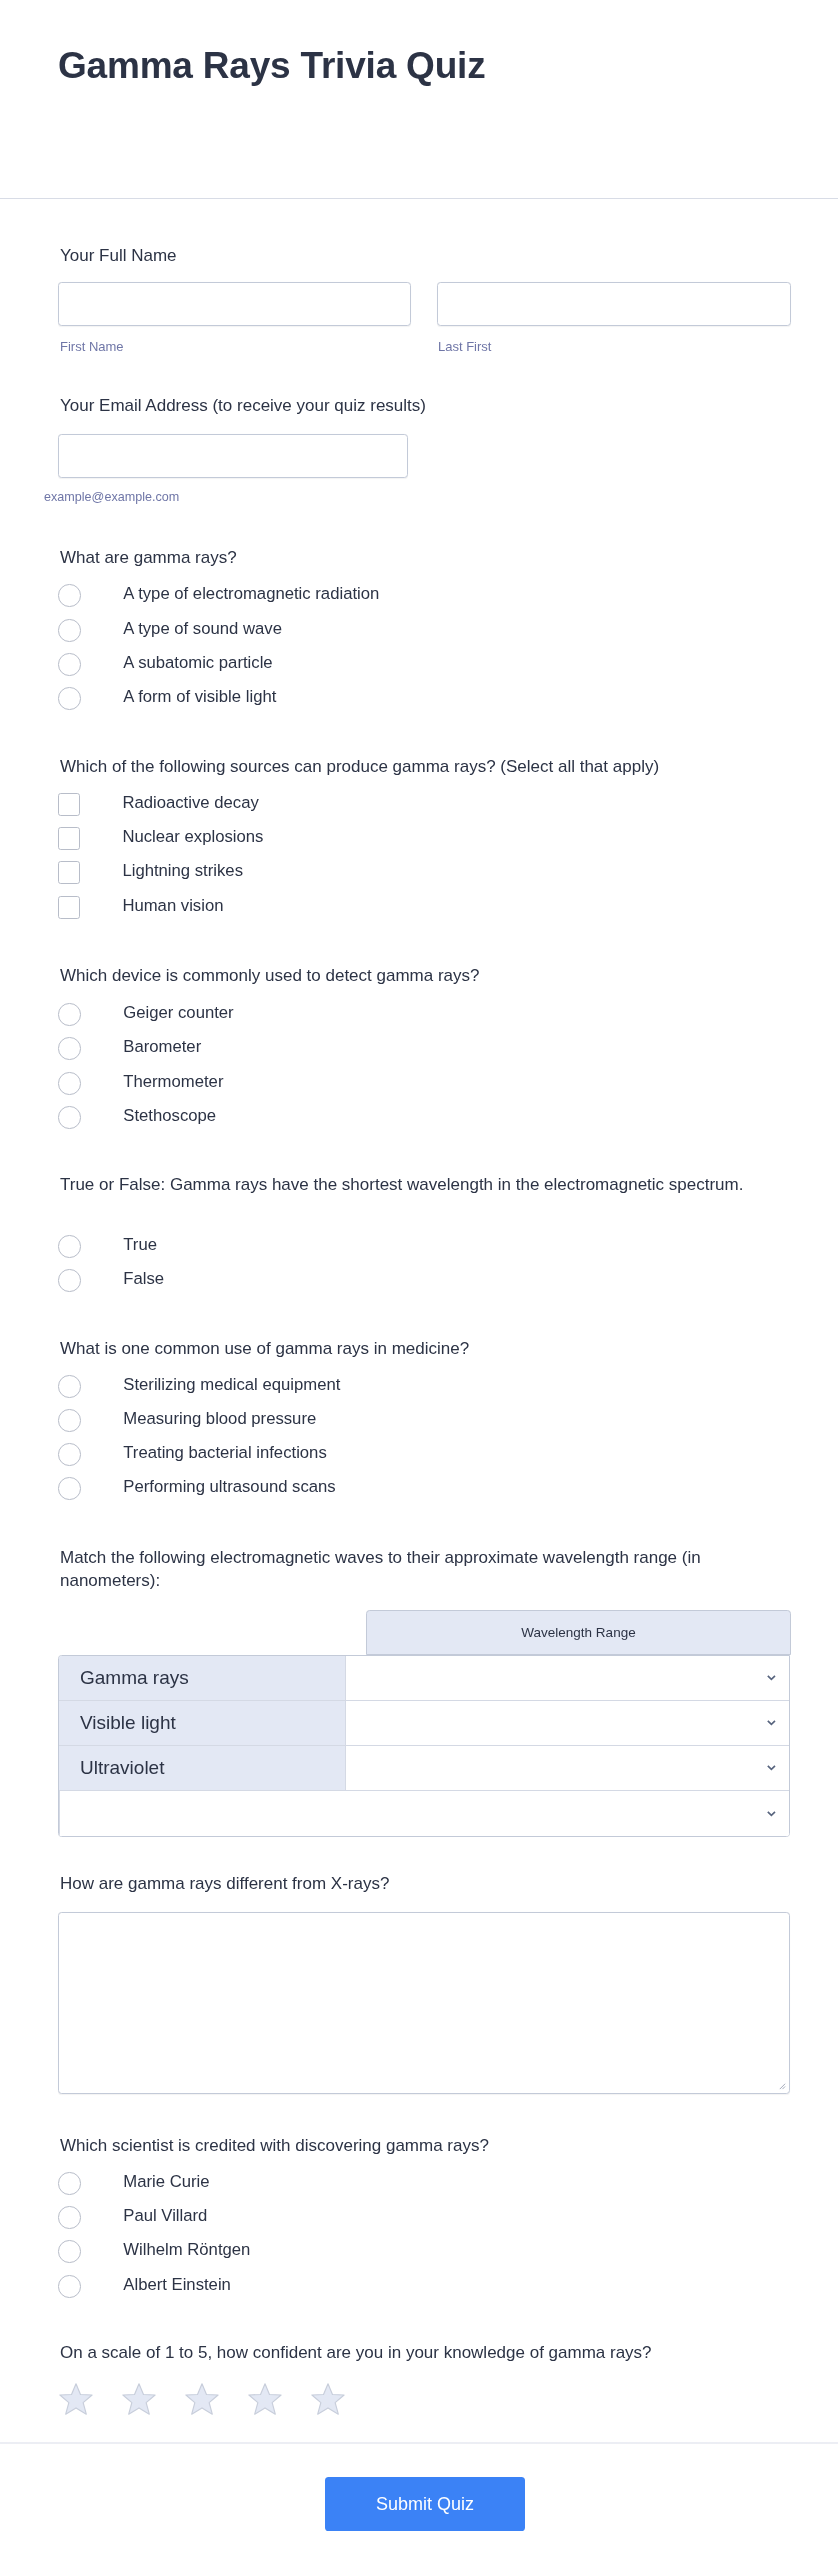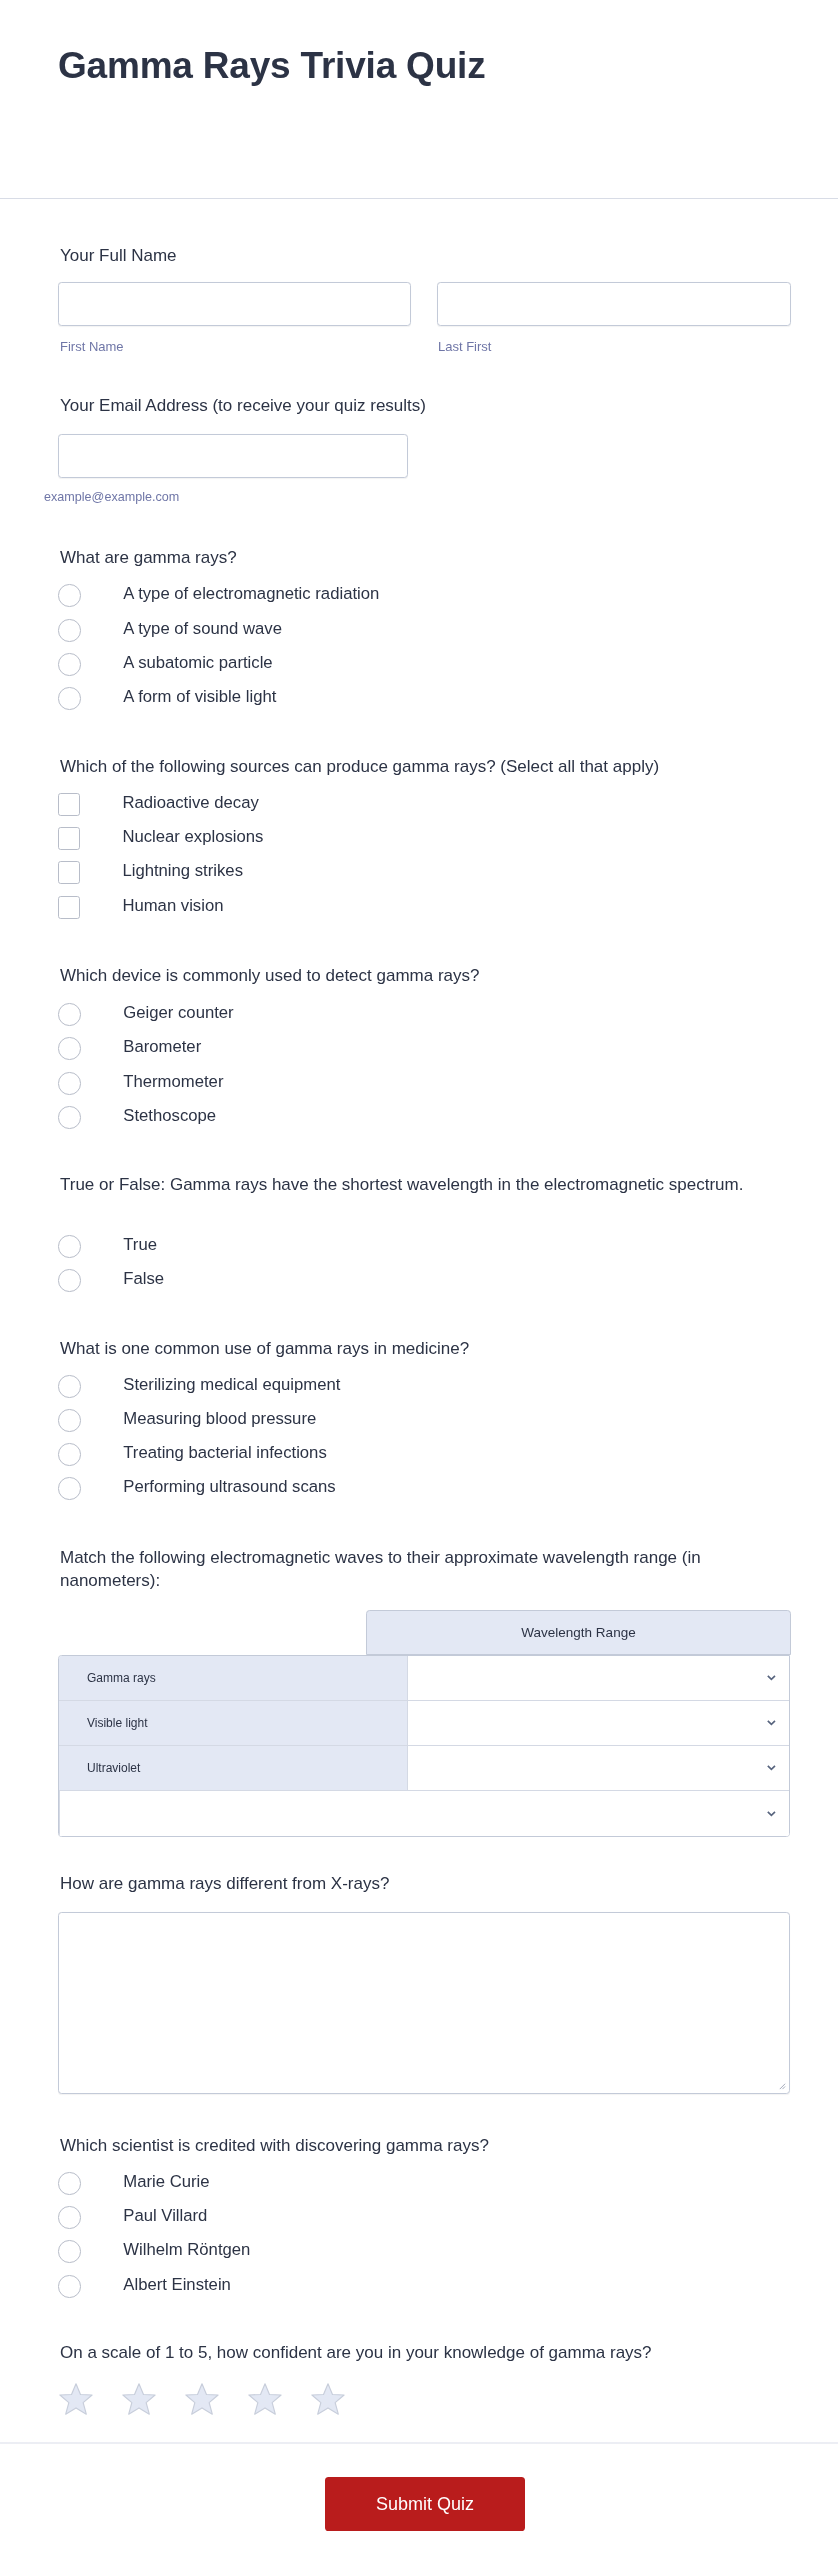--- a/index.html
+++ b/index.html
@@ -18,32 +18,32 @@
   .option { position: absolute; left: 58px; height: 25px; display: flex; cursor: pointer; gap: 32px; }
   .radio { width: 22.5px; height: 22.5px; border: 1.4px solid #b8bdc9; border-radius: 50%; background: #fff; flex: none; }
   .checkbox { width: 21.6px; height: 22.5px; border: 1.4px solid #b8bdc9; border-radius: 2.7px; background: #fff; flex: none; }
   .opt-text { margin-left: 10.8px; font-size: 16.7px; color: #2c3345; white-space: nowrap; }
 
   .matrix { position: absolute; left: 58px; top: 1610px; width: 732px; }
   .mx-head { position: absolute; left: 308px; top: 0; width: 425px; height: 45px; background: #e3e8f4; border: 1.4px solid #c3cad8; border-bottom: 1.4px solid #c3cad8; border-radius: 3.6px 3.6px 0 0; display: flex; align-items: center; justify-content: center; font-size: 13.5px; color: #2c3345; }
   .mx-body { position: absolute; left: 0; top: 45px; width: 732px; border: 1.4px solid #c3cad8; border-radius: 3.6px 0 3.6px 3.6px; overflow: hidden; }
   .mx-row { display: flex; height: 45px; border-bottom: 1.4px solid #d4d9e4; }
   .mx-row:last-child { border-bottom: none; }
-  .mx-label { width: 348px; background: #e3e8f4; display: flex; align-items: center; padding-left: 28px; font-size: 12px; color: #2c3345; }
+  .mx-label { width: 286px; background: #e3e8f4; display: flex; align-items: center; padding-left: 21px; font-size: 19px; color: #2c3345; }
   .mx-select { flex: 1; background: #fff; position: relative; border-left: 0.9px solid #d4d9e4; cursor: pointer; }
   .mx-chev { position: absolute; right: 12.6px; top: 50%; transform: translateY(-55%); width: 10.8px; height: 7.2px; }
 
   .textarea { position: absolute; left: 58px; top: 1912px; width: 732px; height: 182px; border: 1.4px solid #c3cad8; border-radius: 3.6px; background: #fff; box-shadow: 0 0.9px 0.9px rgba(0,0,0,0.05); }
   .resize { position: absolute; right: 2.7px; bottom: 2.7px; width: 8px; height: 8px; }
 
   .stars { position: absolute; left: 58px; top: 2382px; display: flex; }
   .star { width: 36px; height: 34px; margin-right: 27px; cursor: pointer; }
 
   .footer-divider { position: absolute; left: 0; top: 2442px; width: 839px; height: 1.8px; background: #eceef4; }
-  .submit { position: absolute; left: 325px; top: 2477px; width: 200px; height: 54px; background: #b91c1c; color: #fff; border: none; border-radius: 3.6px; font-size: 18px; font-family: "Liberation Sans", sans-serif; cursor: pointer; }
+  .submit { position: absolute; left: 325px; top: 2477px; width: 200px; height: 54px; background: #3b82f6; color: #fff; border: none; border-radius: 3.6px; font-size: 18px; font-family: "Liberation Sans", sans-serif; cursor: pointer; }
 </style>
 </head>
 <body>
 
 <div class="header">
   <h1 class="title">Gamma Rays Trivia Quiz</h1>
 </div>
 
 <div class="qlabel" style="top:245px">Your Full Name</div>
 <input class="text-input" style="left: 58px; top: 282px; width: 353px;" value="">

